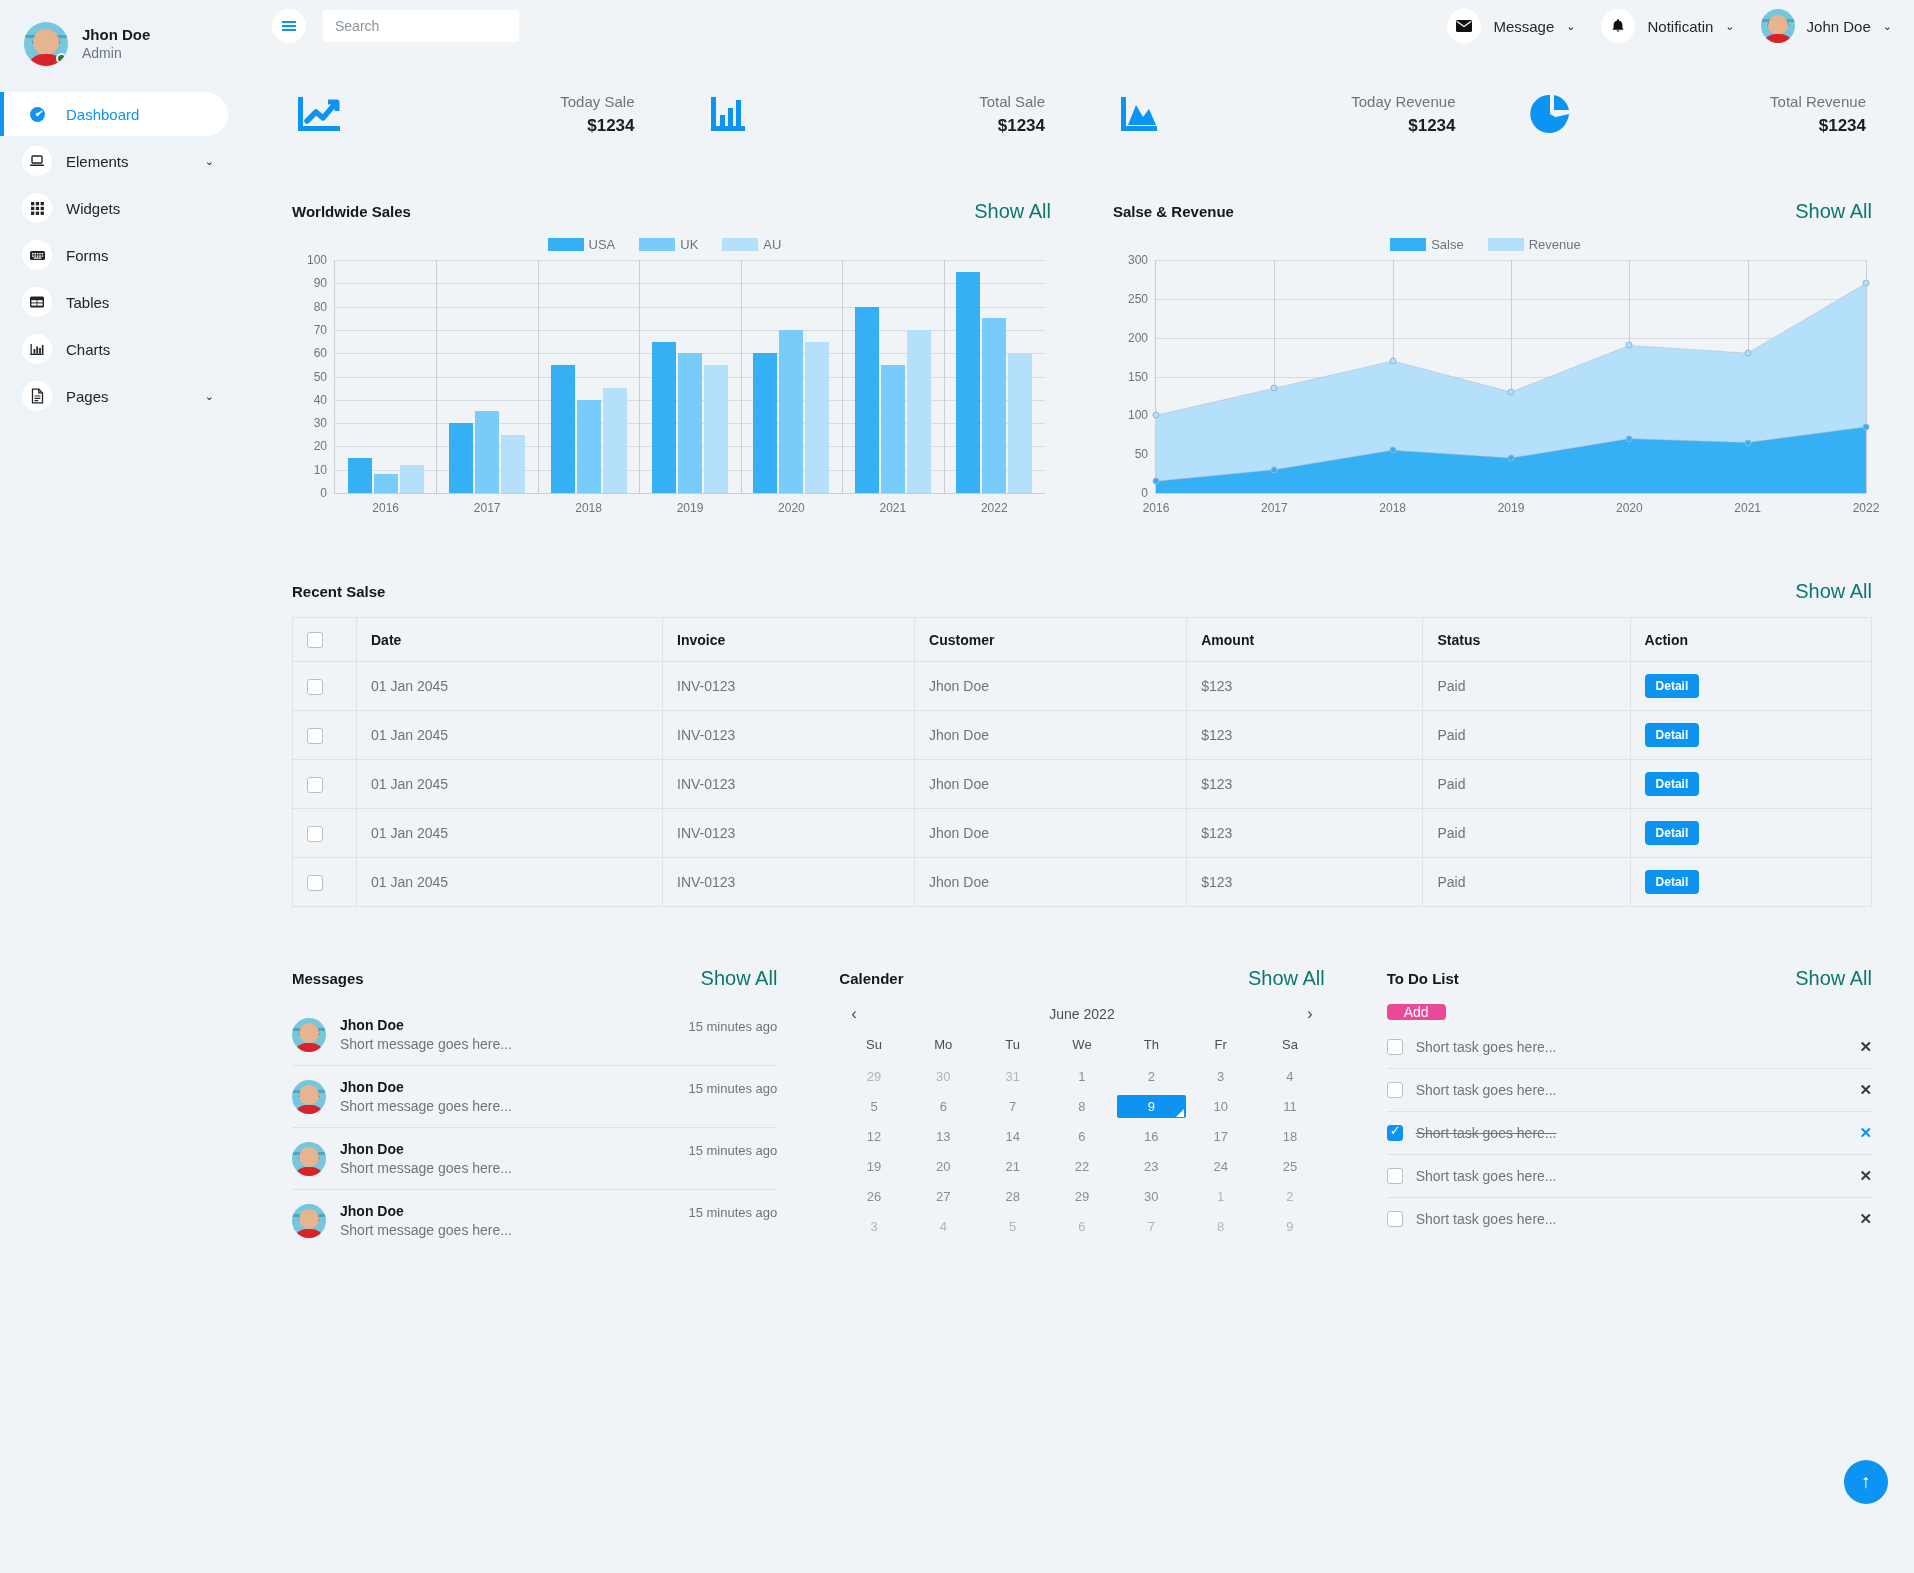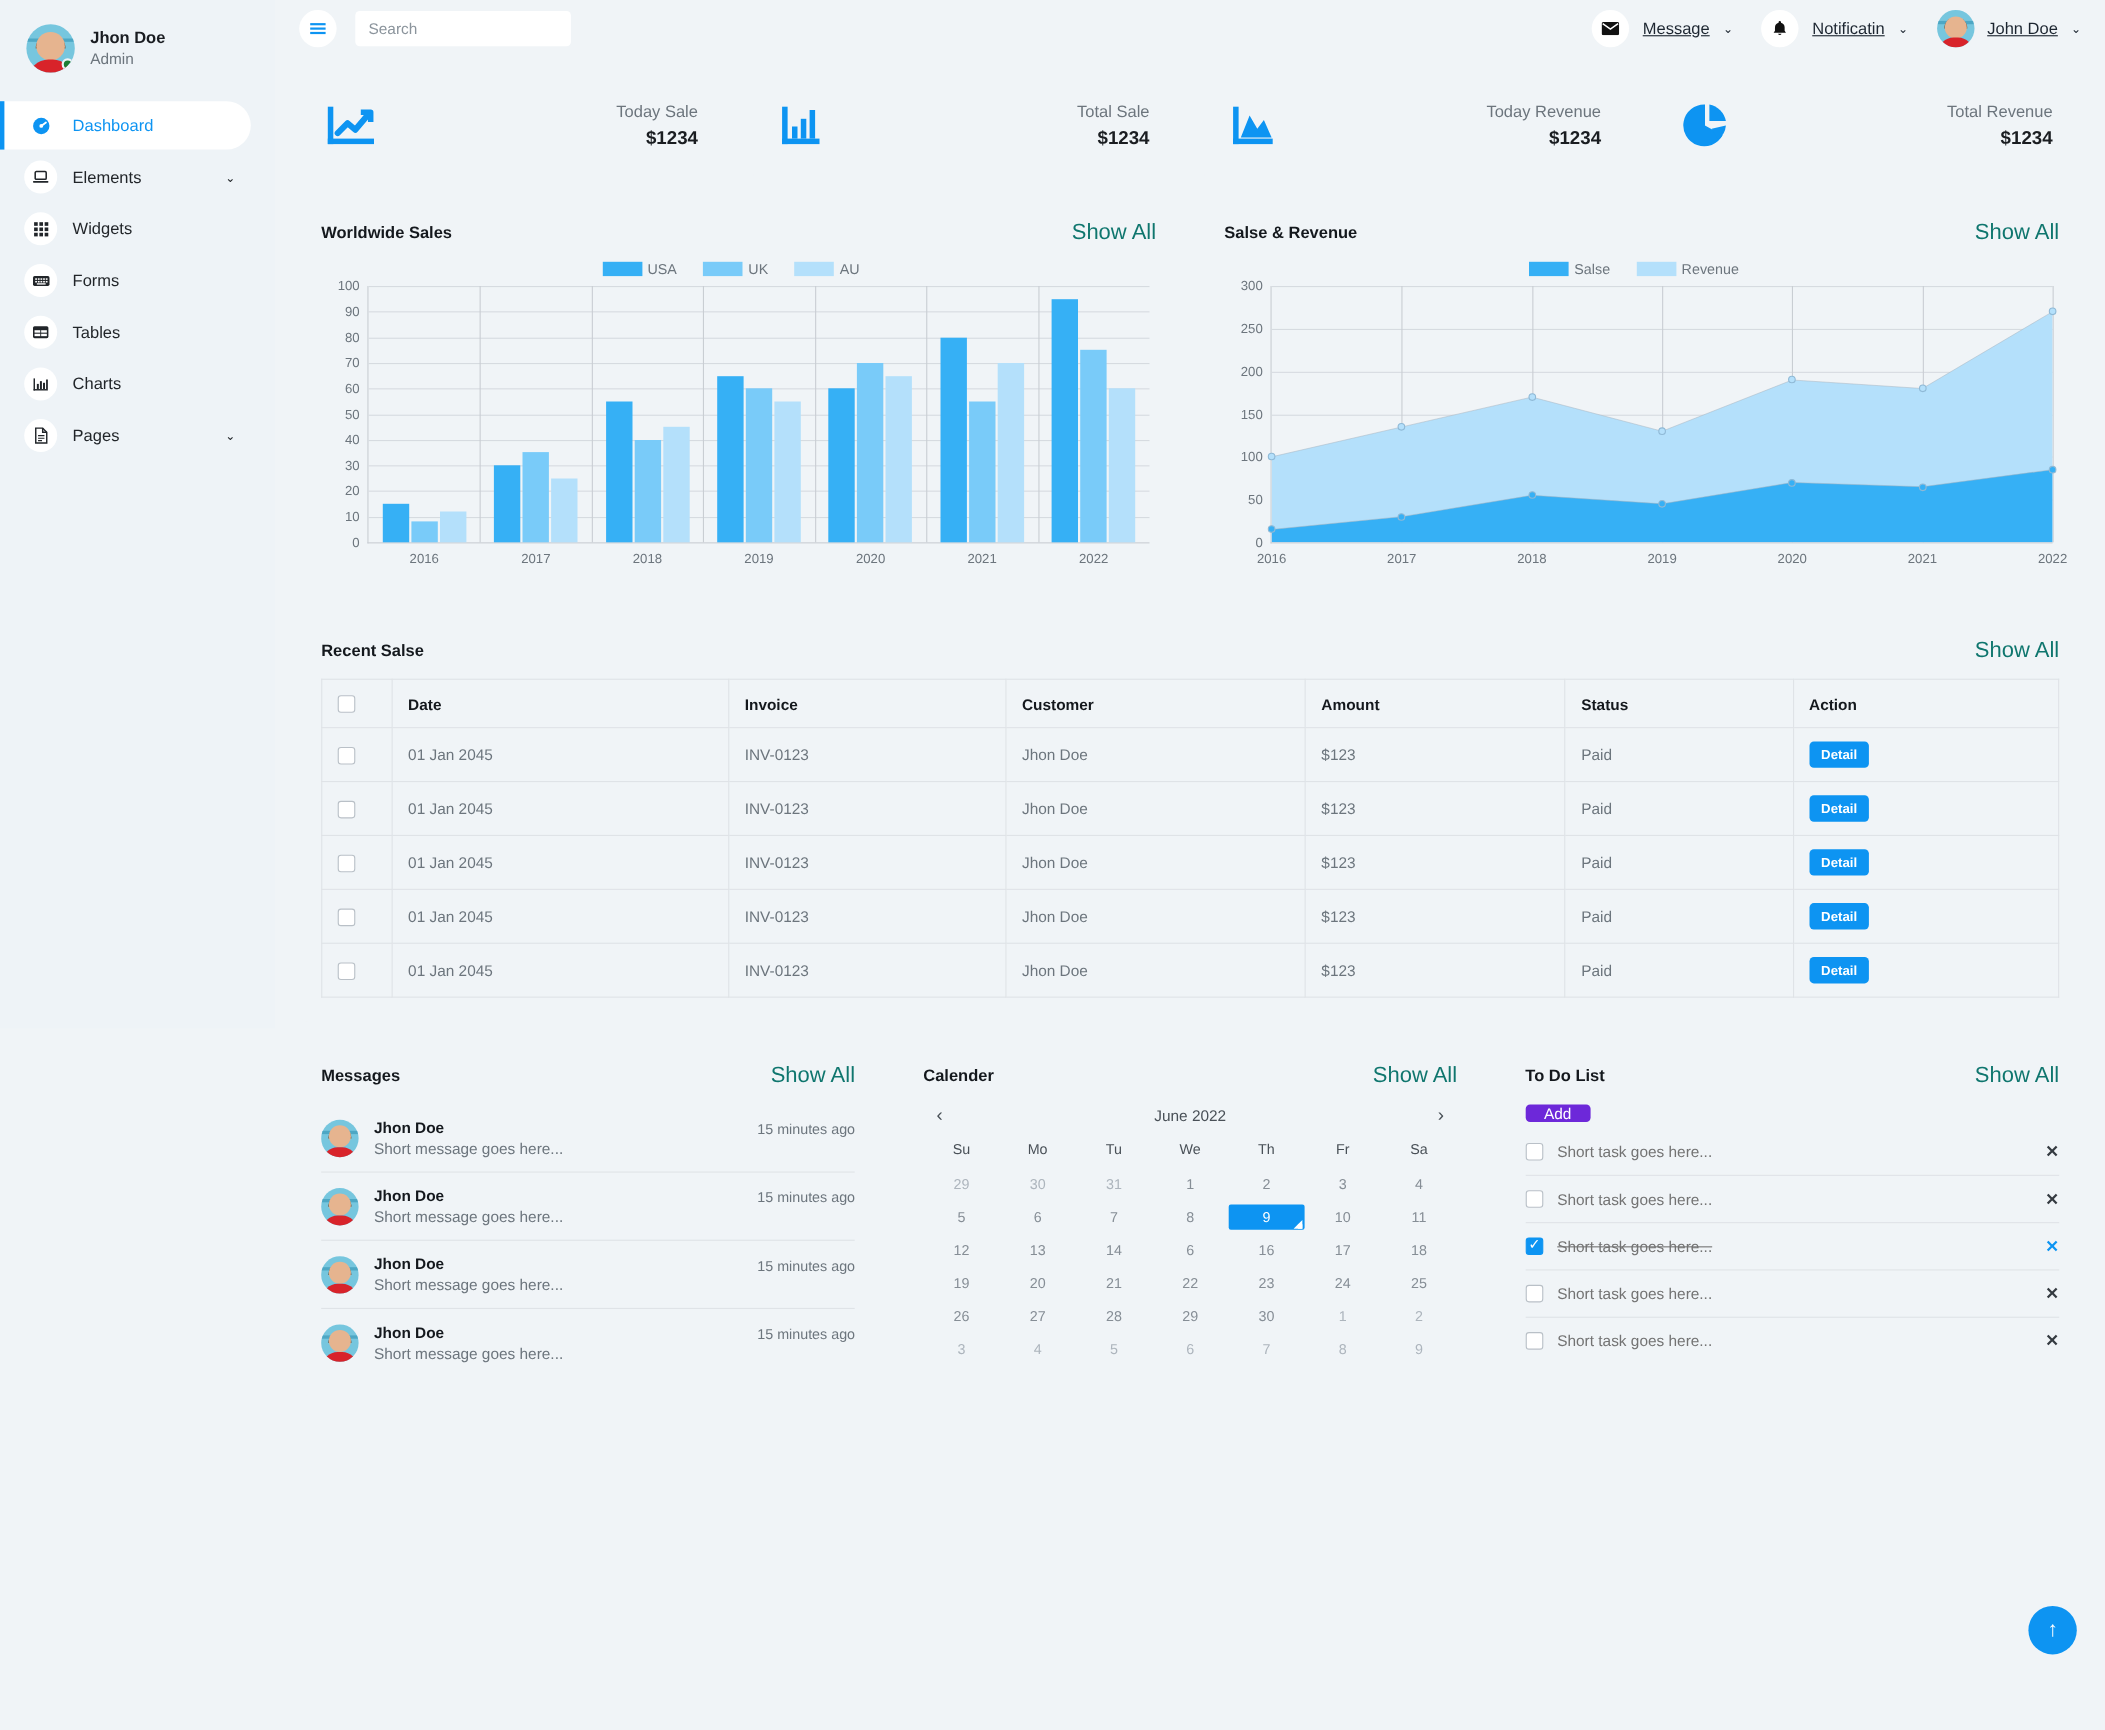--- a/index.html
+++ b/index.html
@@ -57,21 +57,21 @@
   .burger span { display:block; width:14px; height:2px; background:#0d94f2; margin:2px 0; }
   .search-box {
     margin-left:17px; width:196px; height:32px; background:#fff; border:none; border-radius:4px;
     padding:0 12px; font-size:14px; color:#6c757d; font-family:"Liberation Sans", sans-serif;
   }
   .search-box::placeholder { color:#8b949c; }
   .nav-right { margin-left:auto; display:flex; align-items:center; gap:0; padding-right:22px; }
   .nav-drop { display:flex; align-items:center; gap:12px; cursor:pointer; margin-left:26px; }
   .nav-circle { width:34px; height:34px; border-radius:50%; background:#fff;
                 display:flex; align-items:center; justify-content:center; font-size:15px; color:#111; }
-  .nav-drop .lbl { font-size:15px; color:#1c2530;text-decoration:underline; }
+  .nav-drop .lbl { font-size:15px; color:#1c2530; }
   .nav-drop .chev { font-size:11px; color:#1c2530; }
   
   #main { position:absolute; left:250px; top:52px; right:0; bottom:0; padding:0 22px; }
   .row { display:flex; gap:22px; }
   
   .stats { display:flex; gap:22px; margin-top:14px; }
   .stat {
     flex:1; height:96px; background:#f0f4f7; border-radius:8px;
     display:flex; align-items:center; padding:0 26px 0 22px;
     box-shadow:0 0 0 0 rgba(0,0,0,0);
@@ -127,21 +127,21 @@
   .cal-dow { font-size:13px; color:#495057; padding:3px 0 6px; }
   .cal-day { font-size:13px; color:#868e96; padding:4px 0; cursor:pointer; }
   .cal-day.sel { background:#0d94f2; color:#fff; border-radius:2px; position:relative; }
   .cal-day.sel::after { content:""; position:absolute; right:2px; bottom:1px; border:4px solid transparent;
                         border-right-color:#fff; border-bottom-color:#fff; }
   
   .todo-input-row { display:flex; gap:10px; margin:14px 0 6px; }
   .todo-input { flex:1; height:34px; border:1px solid #ced4da; border-radius:4px; background:#f0f4f7;
                 padding:0 11px; font-size:14px; color:#6c757d; font-family:"Liberation Sans", sans-serif; }
   .todo-input::placeholder { color:#868e96; }
-  .btn-add { background:#6d28d9; color:#fff; border:none; border-radius:4px; padding:0 17px;
+  .btn-add { background:#ec4899; color:#fff; border:none; border-radius:4px; padding:0 17px;
              font-size:14px; cursor:pointer; font-family:"Liberation Sans", sans-serif; }
   .todo-row { display:flex; align-items:center; gap:13px; padding:12px 0; border-bottom:1px solid #dfe3e7; }
   .todo-row:last-child { border-bottom:none; }
   .todo-text { font-size:14px; color:#737373; }
   .todo-row.done .todo-text { text-decoration:line-through; }
   .cbx.on { background:#0d94f2; border-color:#0d94f2; position:relative; }
   .cbx.on::after { content:"✓"; position:absolute; left:2px; top:-3px; color:#fff; font-size:13px; }
   .todo-x { margin-left:auto; font-size:15px; color:#343a40; cursor:pointer; font-weight:bold; }
   .todo-row.done .todo-x { color:#0d94f2; }
   

